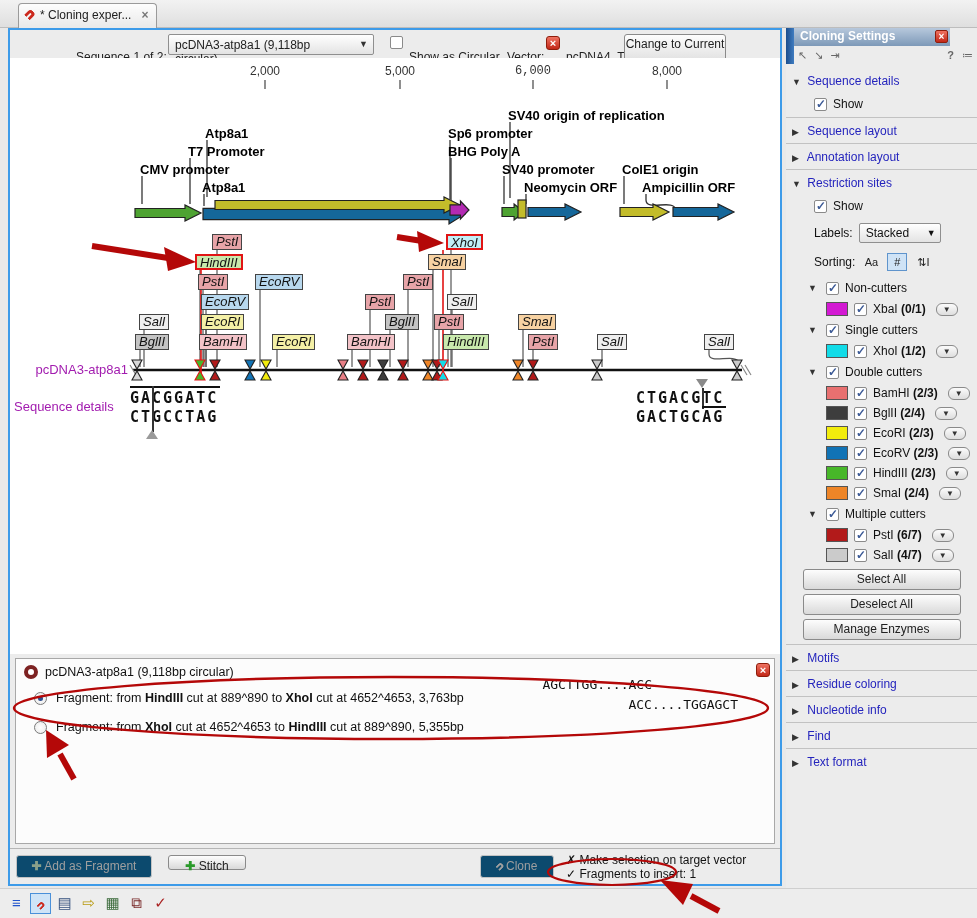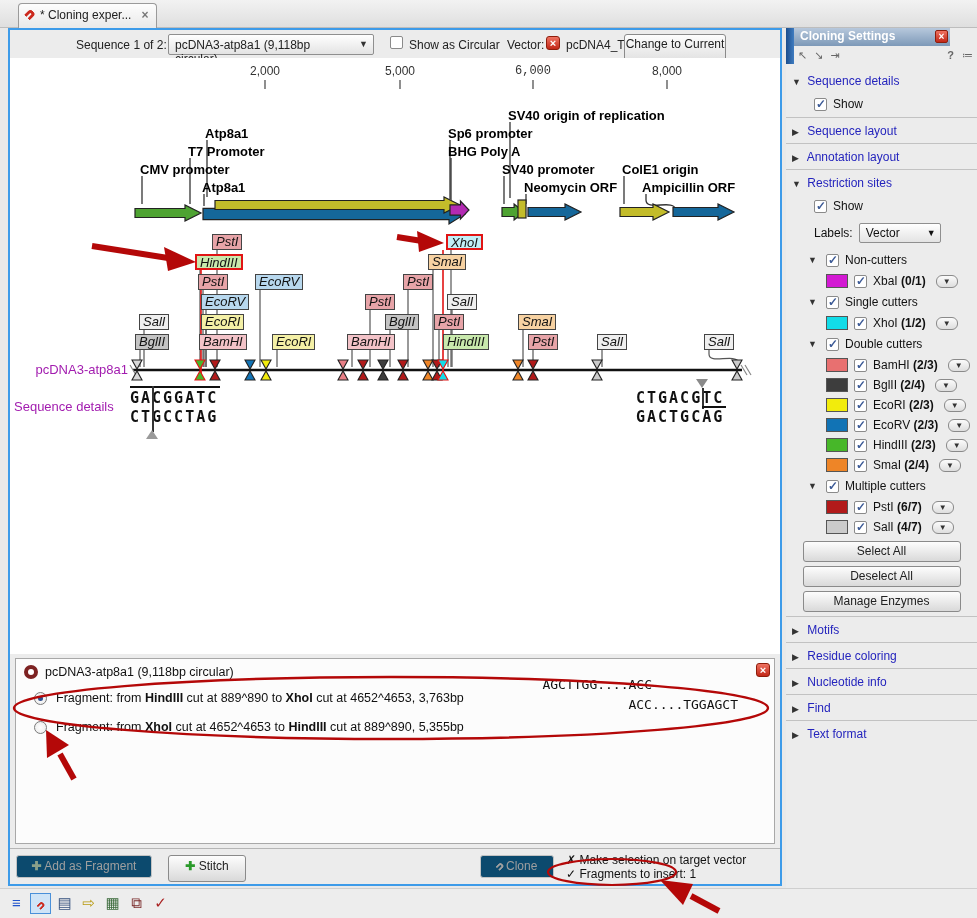--- a/index.html
+++ b/index.html
@@ -14,21 +14,21 @@
     border-radius:4px 4px 0 0; font-size:12px; color:#222; display:flex; gap:6px; align-items:flex-start;}
   .magnet { display:inline-block; width:8px; height:9px; border:3px solid #cc2a1e; border-top:none;
     border-radius:0 0 7px 7px; transform:rotate(-135deg); margin-top:2px;}
   .magnet.gray { border-color:#a0a0a0; }
   .tab-close { color:#777; font-weight:bold; font-size:12px; margin-left:4px; cursor:default;}
 
   
   .main-panel { position:absolute; left:8px; top:28px; width:774px; height:858px;
     border:2px solid #3d9be9; background:#ececec; }
   .toolbar { position:absolute; left:0; top:0; width:770px; height:28px; font-size:12px; color:#222;}
-  .toolbar .tlabel { position:absolute; top:8px; }
+  .toolbar .tlabel { position:absolute; top:20px; }
   .combo { position:absolute; height:21px; background:linear-gradient(#ffffff,#e3e3e3);
     border:1px solid #8f8f8f; border-radius:2px; font-size:12px; padding:3px 20px 0 6px; }
   .combo .dd-arrow { position:absolute; right:5px; top:4px; font-size:9px; color:#333; }
   .cb { display:inline-block; width:13px; height:13px; background:#fff; border:1px solid #8a8a8a;
     border-radius:2px; position:relative; vertical-align:-2px; }
   .cb.checked::after { content:"✓"; position:absolute; left:1px; top:-2px; font-size:12px;
     font-weight:bold; color:#3c5a96; }
   .btn { display:inline-block; background:linear-gradient(#fdfdfd,#d9d9d9); border:1px solid #8a8a8a;
     border-radius:3px; font-size:12px; color:#222; text-align:center; }
   .btn.disabled { color:#9f9f9f; background:#0c4a6e; border-color:#c3c3c3; }
@@ -310,21 +310,21 @@
 
       <div class="overhang" style="right:122px; top:18px;">AGCTTGG....ACC</div>
       <div class="overhang" style="right:36px; top:38px;">ACC....TGGAGCT</div>
     </div>
 
     <div class="actions">
       <span class="btn disabled" style="position:absolute; left:6px; top:6px; width:136px; height:23px; line-height:21px;">
         <span style="color:#8aa08a; font-weight:bold;">✚</span>
         <span>Add as Fragment</span>
       </span>
-      <span class="btn" style="position:absolute; left:158px; top:6px; width:78px; height:27px; line-height:21px;">
+      <span class="btn" style="position:absolute; left:158px; top:6px; width:78px; height:15px; line-height:21px;">
         <span style="color:#2a9a2a; font-weight:bold;">✚</span>
         <span>Stitch</span>
       </span>
       <span class="btn disabled" style="position:absolute; left:470px; top:6px; width:74px; height:23px; line-height:21px;">
         <span class="magnet gray" style="width:6px;height:7px;border-width:2px;"></span>
         <span>Clone</span>
       </span>
       <div class="status2" style="left:556px; top:4px;">
         <div>✗ Make selection on target vector</div>
         <div>✓ Fragments to insert: 1</div>
@@ -369,23 +369,29 @@
         <span class="tri">▼</span>
         <span>Restriction sites</span>
       </div>
       <div class="subrow">
         <span class="cb checked"></span>
         <span>Show</span>
       </div>
       <div class="subrow">
         <span>Labels:</span>
         <span class="dd-small">
-          <span>Vector</span>
+          <span>Stacked</span>
           <span class="dd-arrow">▼</span>
         </span>
+      </div>
+      <div class="subrow">
+        <span>Sorting:</span>
+        <span class="sort-btn">Aa</span>
+        <span class="sort-btn sel">#</span>
+        <span class="sort-btn">⇅I</span>
       </div>
 
       <div class="grprow">
         <span class="tri">▼</span>
         <span class="cb checked"></span>
         <span>Non-cutters</span>
       </div>
       <div class="enzrow">
         <span class="swatch" style="background: rgb(211, 25, 211);"></span>
         <span class="cb checked"></span>

